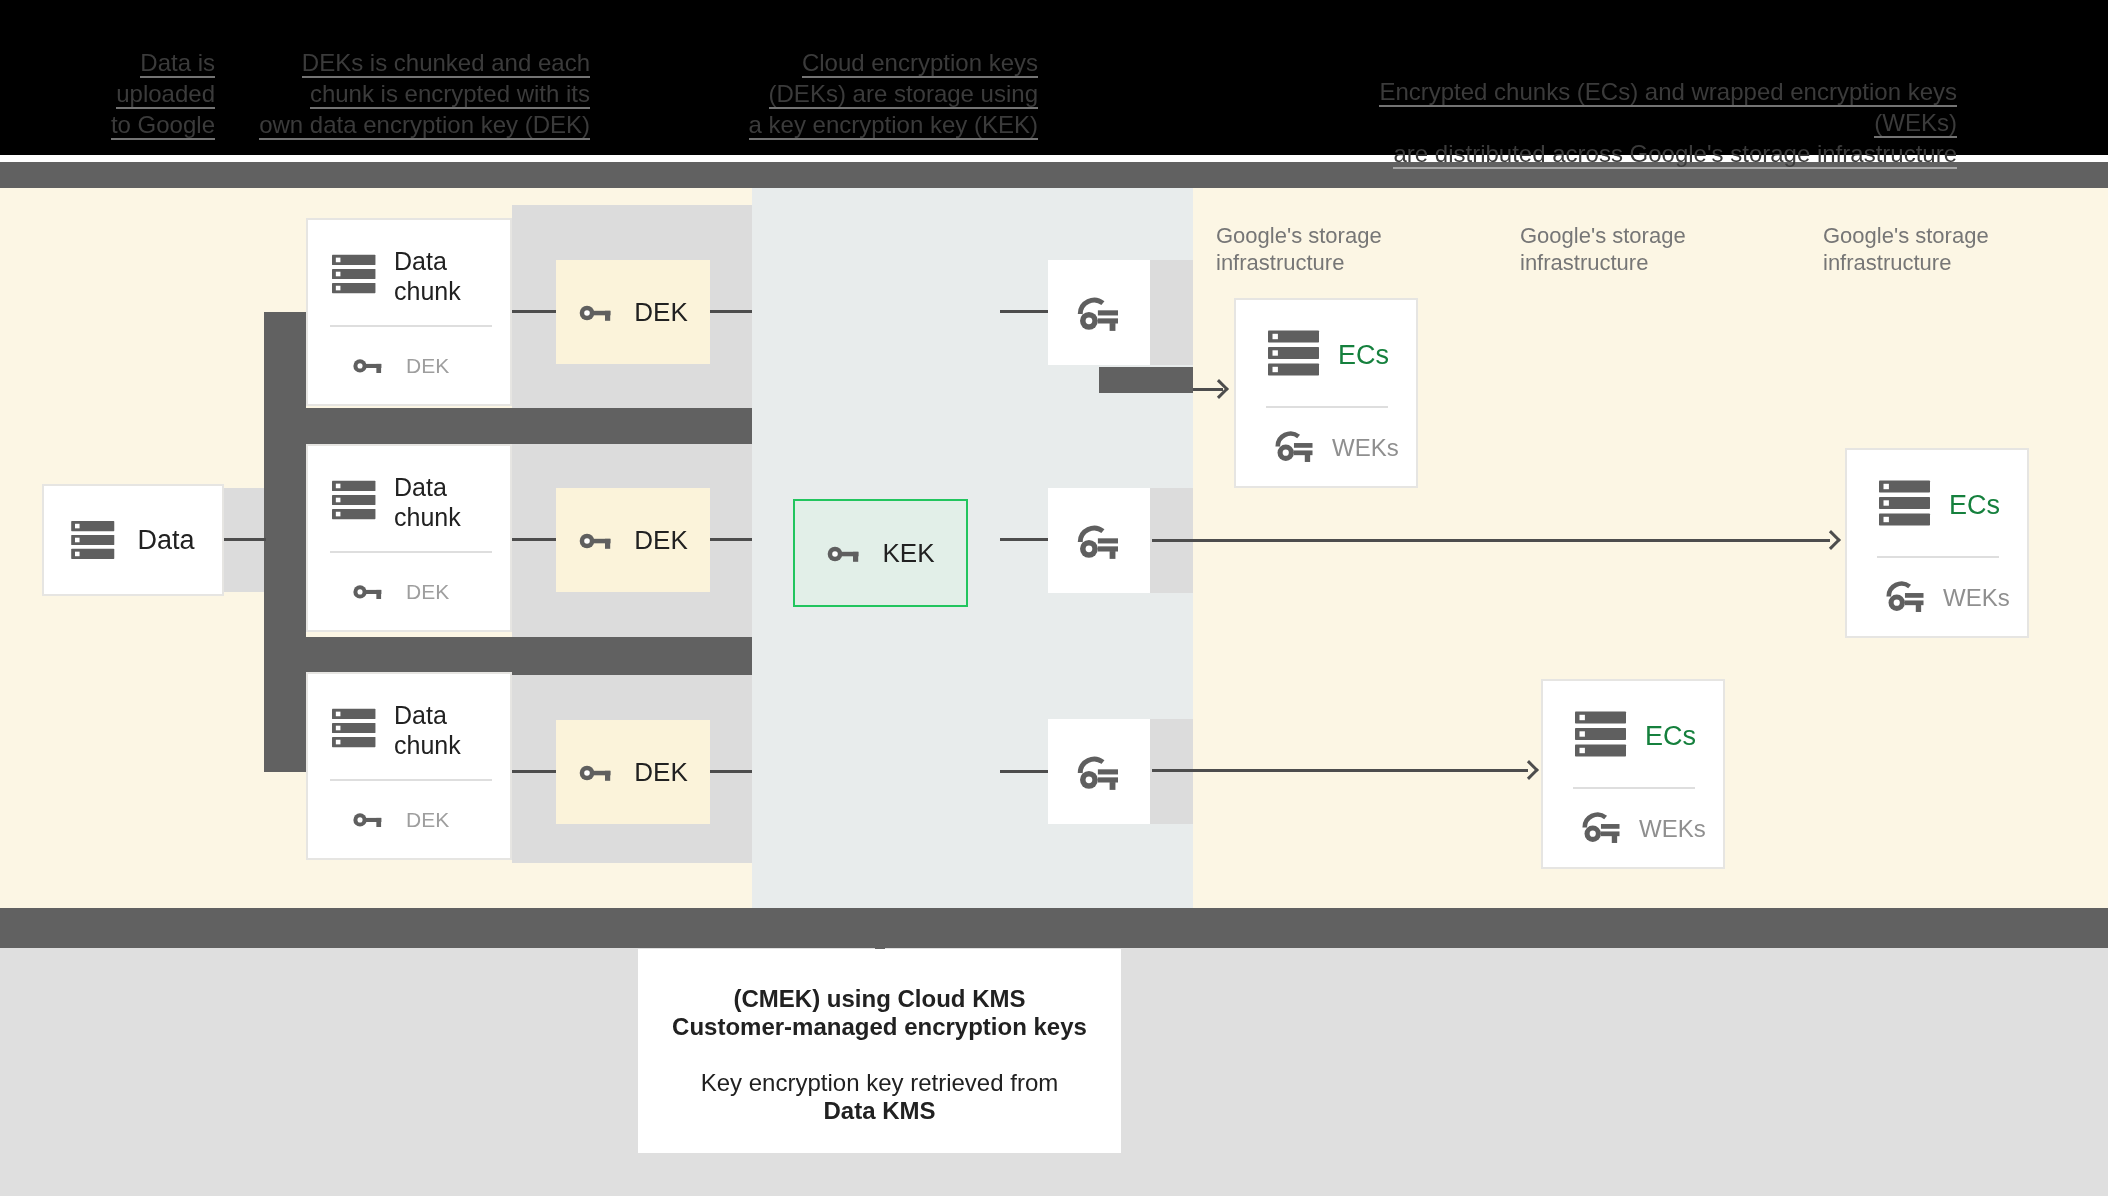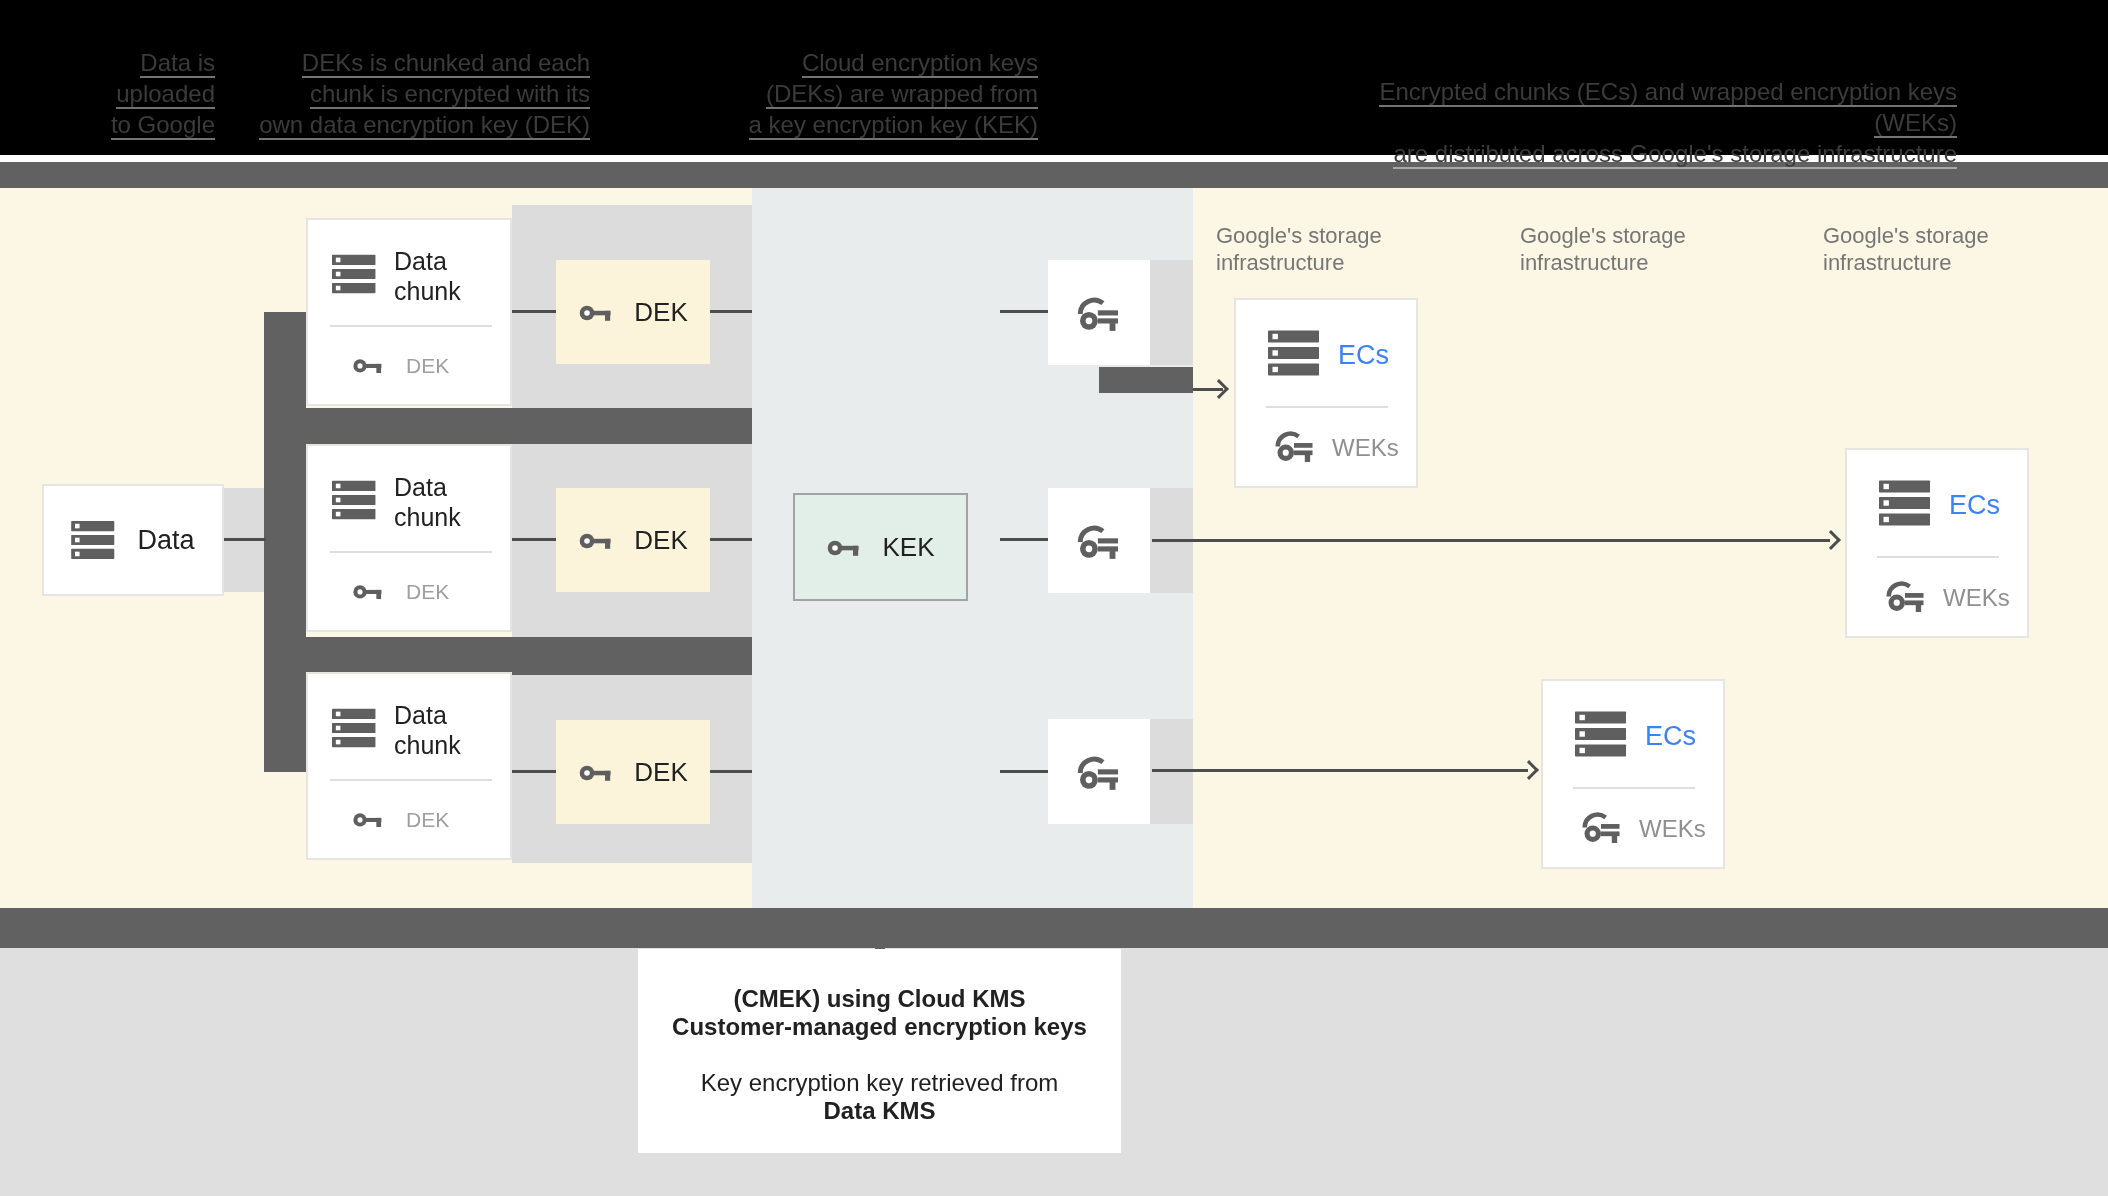--- a/index.html
+++ b/index.html
@@ -22,30 +22,30 @@
   .cap span{box-shadow:0 2px 0 rgba(255,255,255,0.45);}
 
   
   .ltgray{background:#DCDCDC;}
   .comb{background:#616161;}
 
   
   .wbox{background:#ffffff;border:2px solid #E6E5E2;box-sizing:border-box;}
   .nobd{border:none;}
   .dek-box{background:#FBF3DA;}
-  .kek-box{background:#E2EFE8;border:2px solid #a3a3a3;box-sizing:border-box;}
+  .kek-box{background:#E2EFE8;border:2px solid #22c55e;box-sizing:border-box;margin-top:6px;}
   .icon{color:#5F5F5F;}
   .flex-center{display:flex;align-items:center;justify-content:center;}
 
   .data-label{font-size:27px;color:#212121;margin-left:20px;}
   .chunk-title{font-size:25px;line-height:30px;color:#212121;}
   .mini-key-label{font-size:21px;color:#9E9E9E;}
   .keytag-label{font-size:26px;color:#212121;margin-left:16px;}
   .divider{background:#DEDEDE;height:2px;}
-  .ecs-title{font-size:27px;color:#3b82f6;}
+  .ecs-title{font-size:27px;color:#15803d;}
   .weks-label{font-size:24px;color:#8F8F8F;}
 
   .storage-label{font-size:22px;line-height:27px;color:#767676;}
 
   
   .cline{background:#4D4D4D;height:3px;}
   .chev{width:14px;height:14px;border-top:3px solid #4D4D4D;border-right:3px solid #4D4D4D;
         transform:rotate(45deg);box-sizing:border-box;}
 
   
@@ -106,21 +106,21 @@
     <span>uploaded</span><br>
     <span>to Google</span>
   </div>
   <div class="abs cap" style="left:250px;top:47px;width:340px;">
     <span>DEKs is chunked and each</span><br>
     <span>chunk is encrypted with its</span><br>
     <span>own data encryption key (DEK)</span>
   </div>
   <div class="abs cap" style="left:718px;top:47px;width:320px;">
     <span>Cloud encryption keys</span><br>
-    <span>(DEKs) are wrapped from</span><br>
+    <span>(DEKs) are storage using</span><br>
     <span>a key encryption key (KEK)</span>
   </div>
   <div class="abs cap" style="left:1297px;top:76px;width:660px;">
     <span>Encrypted chunks (ECs) and wrapped encryption keys (WEKs)</span><br>
     <span>are distributed across Google's storage infrastructure</span>
   </div>
 
   <div class="abs ltgray" style="left:512px;top:205px;width:240px;height:203px;"></div>
   <div class="abs ltgray" style="left:512px;top:444px;width:240px;height:193px;"></div>
   <div class="abs ltgray" style="left:512px;top:675px;width:240px;height:188px;"></div>

